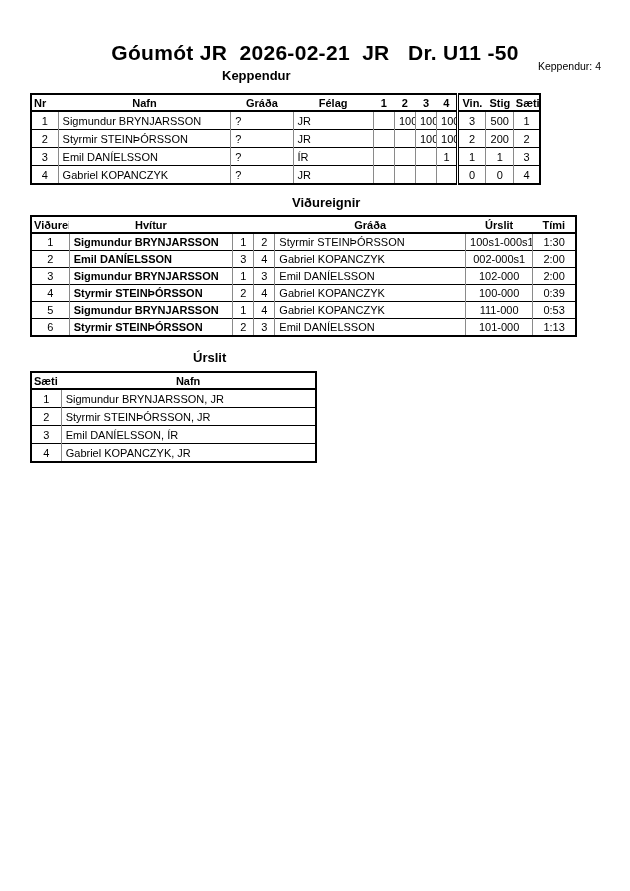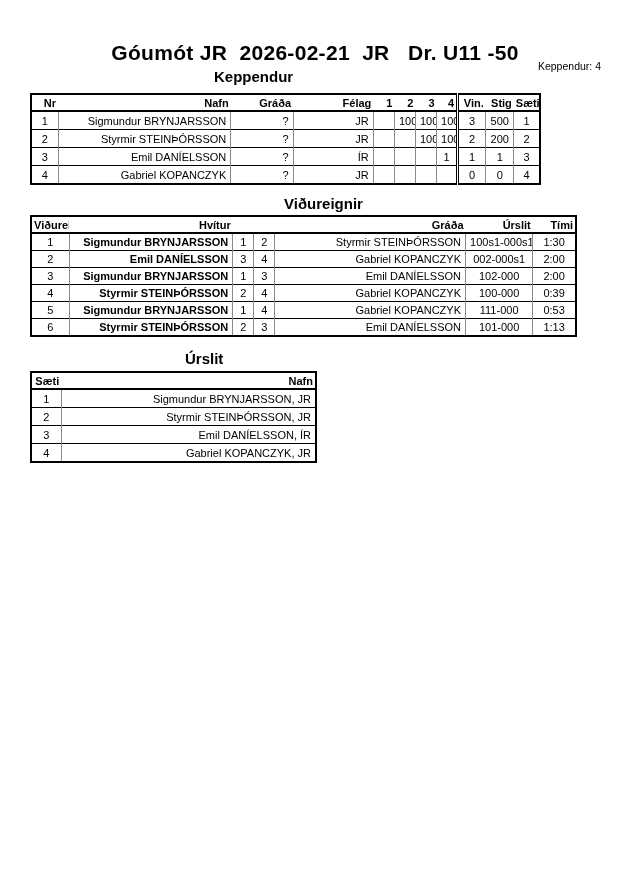--- a/index.html
+++ b/index.html
@@ -5,47 +5,47 @@
   html,body{margin:0;padding:0;background:#fff;}
   .page{
     position:relative;width:630px;height:891px;background:#ffffff;
     font-family:"Liberation Sans","DejaVu Sans",sans-serif;color:#000;
     overflow:hidden;
   }
   .doc-title{
     position:absolute;top:41px;left:0;width:630px;text-align:center;
     font-size:21px;font-weight:bold;white-space:pre;letter-spacing:.3px;
   }
-  .section-label{position:absolute;font-size:15px;font-weight:bold;}
+  .section-label{position:absolute;font-size:13px;font-weight:bold;margin-left:8px;}
   .lbl-keppendur{top:68px;left:214px;}
   .lbl-vidureignir{top:195px;left:284px;}
   .lbl-urslit{top:350px;left:185px;}
   .count-note{position:absolute;top:60px;right:29px;font-size:10.5px;}
 
   table.sheet{
     position:absolute;border-collapse:collapse;table-layout:fixed;
     border:2px solid #000;background:#fff;
   }
   .t-keppendur{top:93px;left:30px;width:511px;}
   .t-vidureignir{top:215px;left:30px;width:547px;}
   .t-urslit{top:371px;left:30px;width:287px;}
 
   th{
     font-size:11px;font-weight:bold;height:15px;padding:0 2px;
-    border-bottom:2px solid #000;text-align:right;overflow:hidden;white-space:nowrap;
+    border-bottom:2px solid #000;text-align:center;overflow:hidden;white-space:nowrap;
   }
   td{
     font-size:11px;height:17px;padding:0 4px;
     border-top:1px solid #000;border-left:1px solid #8a8a8a;border-right:1px solid #8a8a8a;
     overflow:hidden;white-space:nowrap;
   }
   .t-vidureignir td{height:16px;}
   .grp{border-left:3px double #000 !important;}
   .c{text-align:center;}
-  .l{text-align:right;}
+  .l{text-align:left;}
   .b{font-weight:bold;}
 </style>
 </head>
 <body>
 
 <div class="page">
 
   <div class="doc-title">Góumót JR  2026-02-21  JR   Dr. U11 -50</div>
 
   <div class="section-label lbl-keppendur">Keppendur</div>

